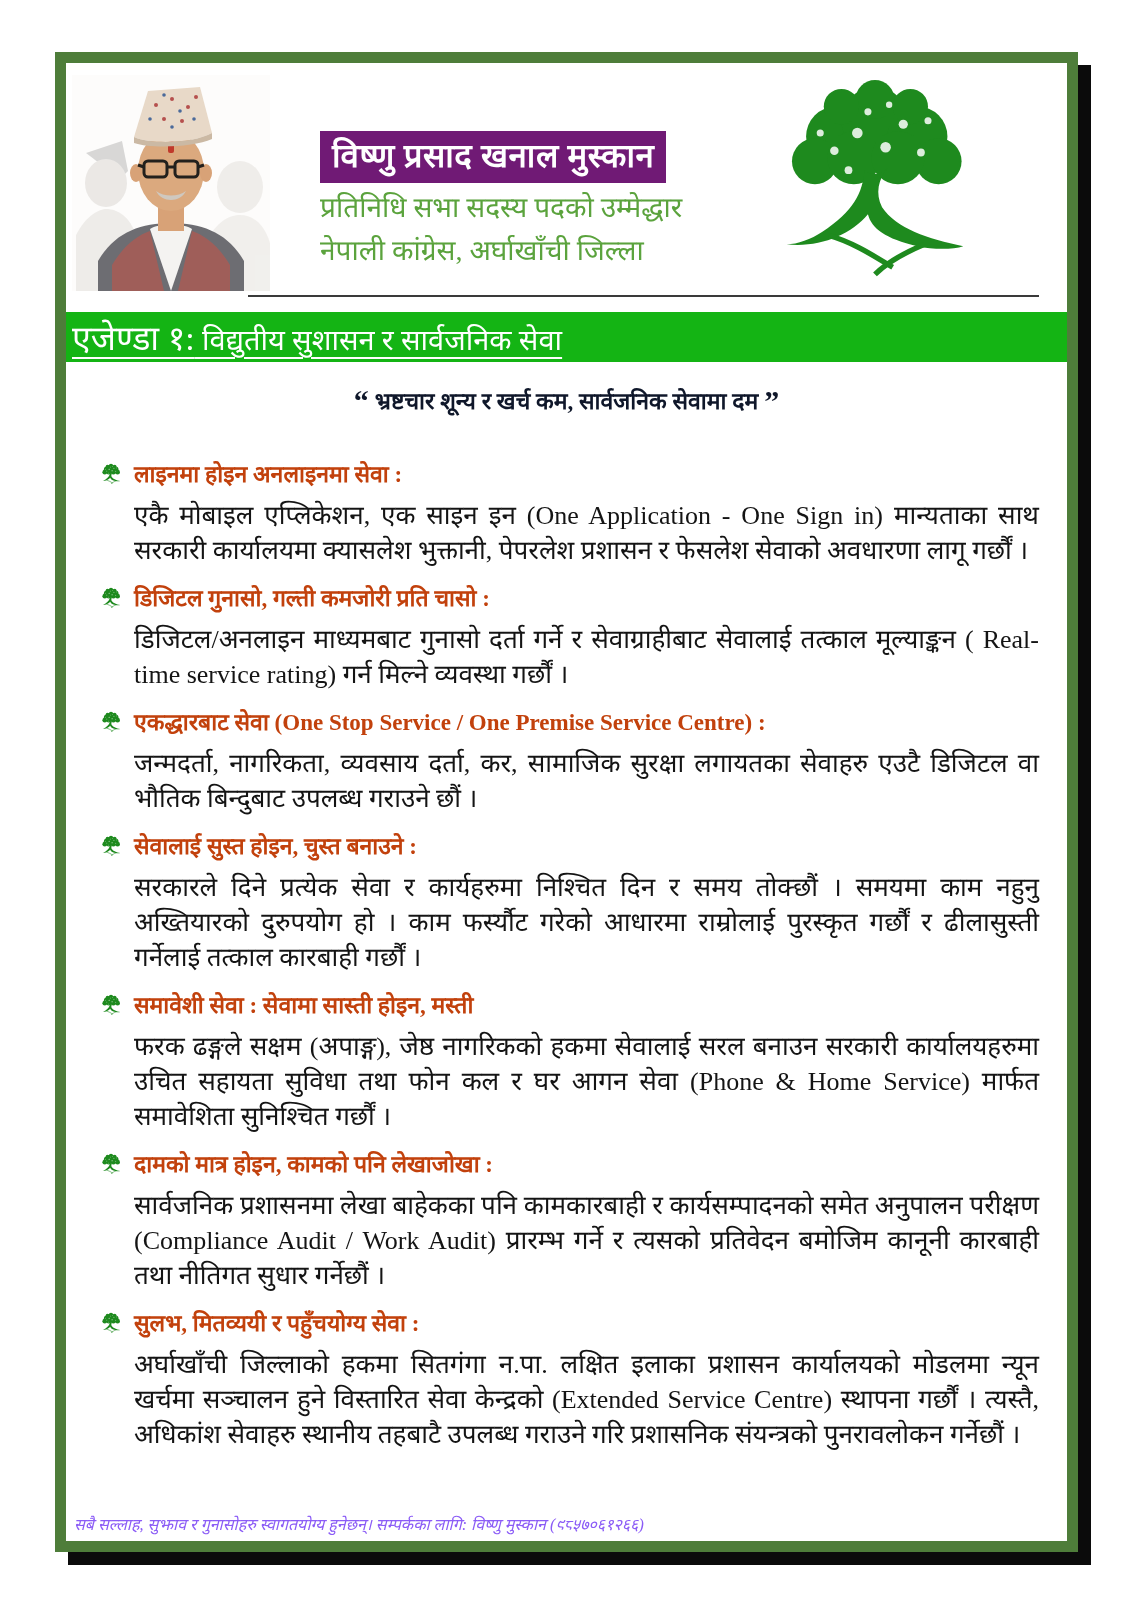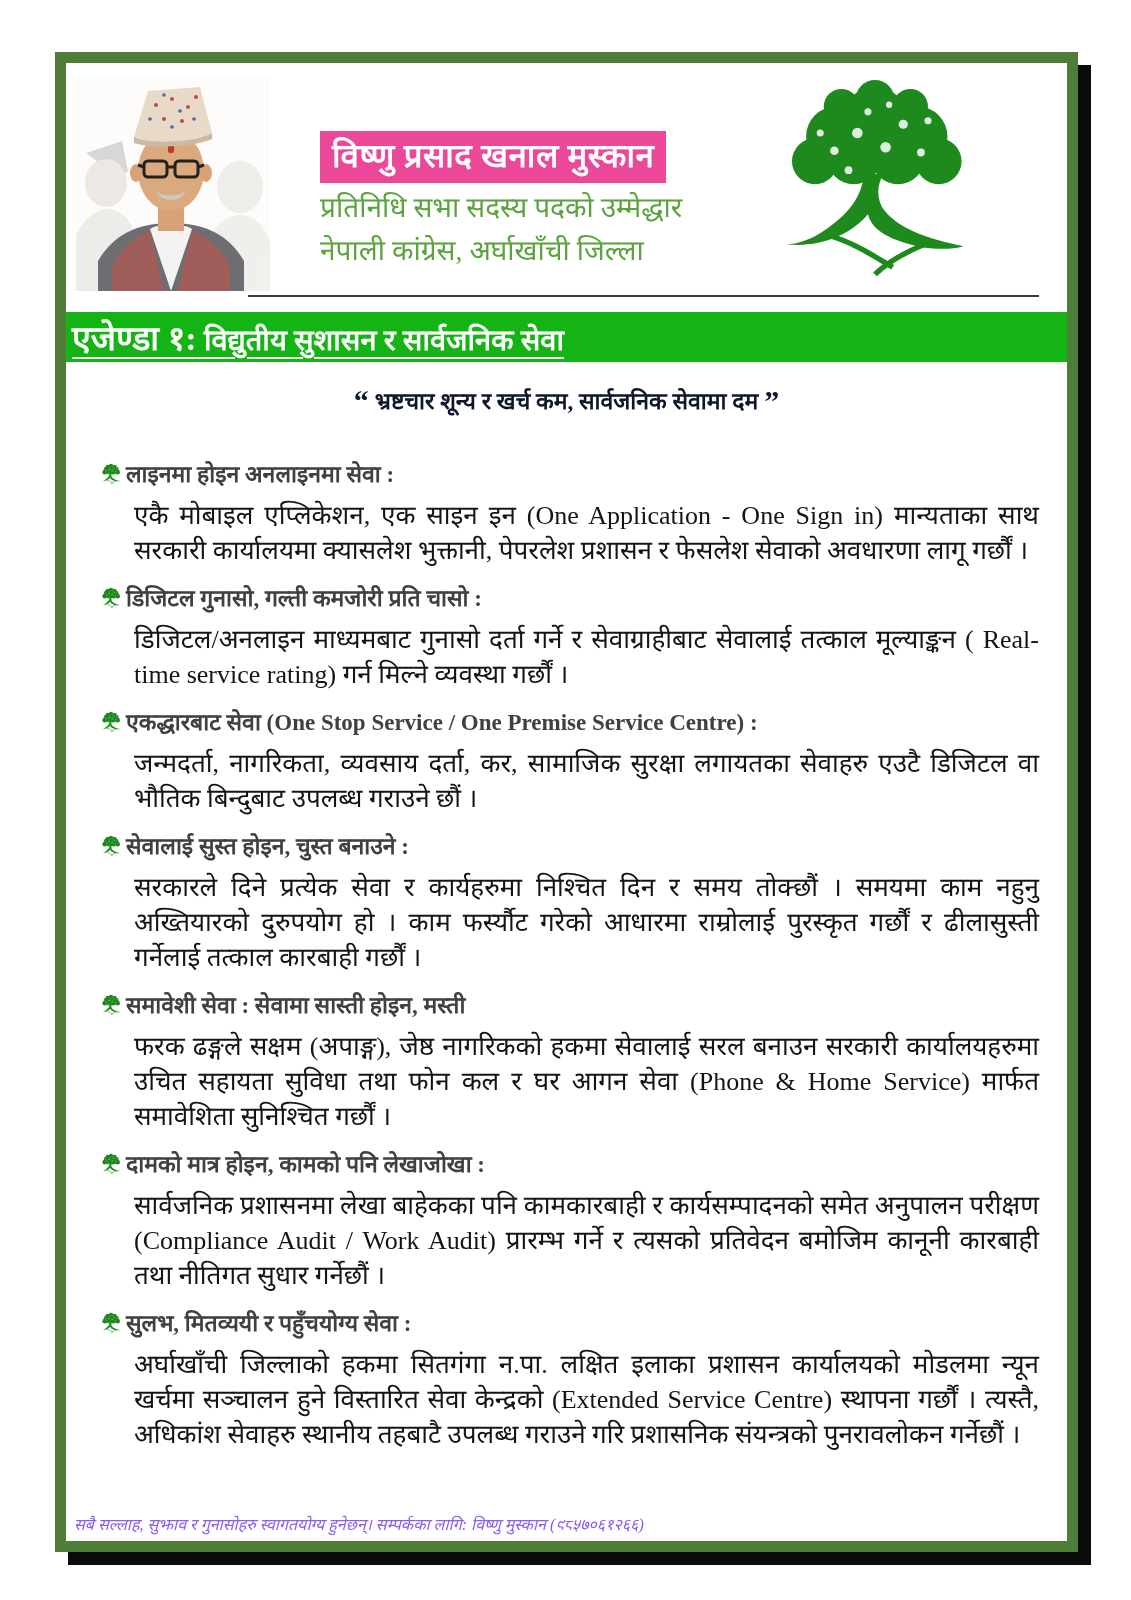--- a/index.html
+++ b/index.html
@@ -11,52 +11,52 @@
   .page-frame{
     position:absolute;left:55px;top:52px;width:1001px;height:1478px;
     border:11px solid #4e7d3a;background:#ffffff;
     box-shadow:13px 13px 0 #0b0b0b;
   }
   
   .header{position:relative;height:234px;}
   .photo-wrap{position:absolute;left:6px;top:12px;width:198px;height:216px;overflow:hidden;}
   .header-text{position:absolute;left:254px;top:68px;}
   .name-plate{
-    display:inline-block;background:#ec4899;color:#ffffff;
+    display:inline-block;background:#701a75;color:#ffffff;
     font-weight:bold;font-size:33px;line-height:40px;padding:5px 12px 7px 12px;
     letter-spacing:.5px;
   }
   .subtitle{color:#5ba33d;font-weight:normal;font-size:28px;line-height:37px;margin-top:6px;}
   .logo-wrap{position:absolute;right:86px;top:10px;width:212px;height:212px;}
   .header-divider{
     position:absolute;left:182px;right:28px;bottom:0;height:0;
     border-top:2px solid #3a3a3a;
   }
   
   .agenda-banner{
     margin-top:15px;background:#14b414;height:50px;
     display:flex;align-items:center;padding-left:6px;
   }
   .agenda-banner .banner-text{
-    color:#ffffff;font-weight:bold;font-size:29px;
+    color:#ffffff;font-weight:normal;font-size:29px;
     text-decoration:underline;text-decoration-thickness:2px;text-underline-offset:7px;
     white-space:nowrap;
   }
   .agenda-banner .banner-label{font-size:34px;}
   
   .quote-line{
     margin-top:22px;text-align:center;color:#0f172a;font-weight:bold;font-size:23px;
   }
   .quote-line .qmark{font-size:30px;vertical-align:-2px;padding:0 6px;}
   
   .items{padding:40px 28px 0 40px;}
   .item{margin-bottom:14px;}
   .item-heading{
-    color:#404040;font-weight:bold;font-size:23px;line-height:34px;
-    display:flex;align-items:flex-start;gap:4px;
+    color:#c2410c;font-weight:bold;font-size:23px;line-height:34px;
+    display:flex;align-items:flex-start;gap:12px;
   }
   .bullet-tree{flex:0 0 auto;width:22px;height:24px;margin-top:4px;margin-left:-6px;}
   .item-body{
     color:#141414;font-size:26px;line-height:35px;text-align:justify;
     margin:6px 0 0 28px;
   }
   
   .footer-note{
     position:absolute;left:8px;bottom:6px;right:20px;
     font-style:italic;font-size:16px;color:#8b5cf6;

